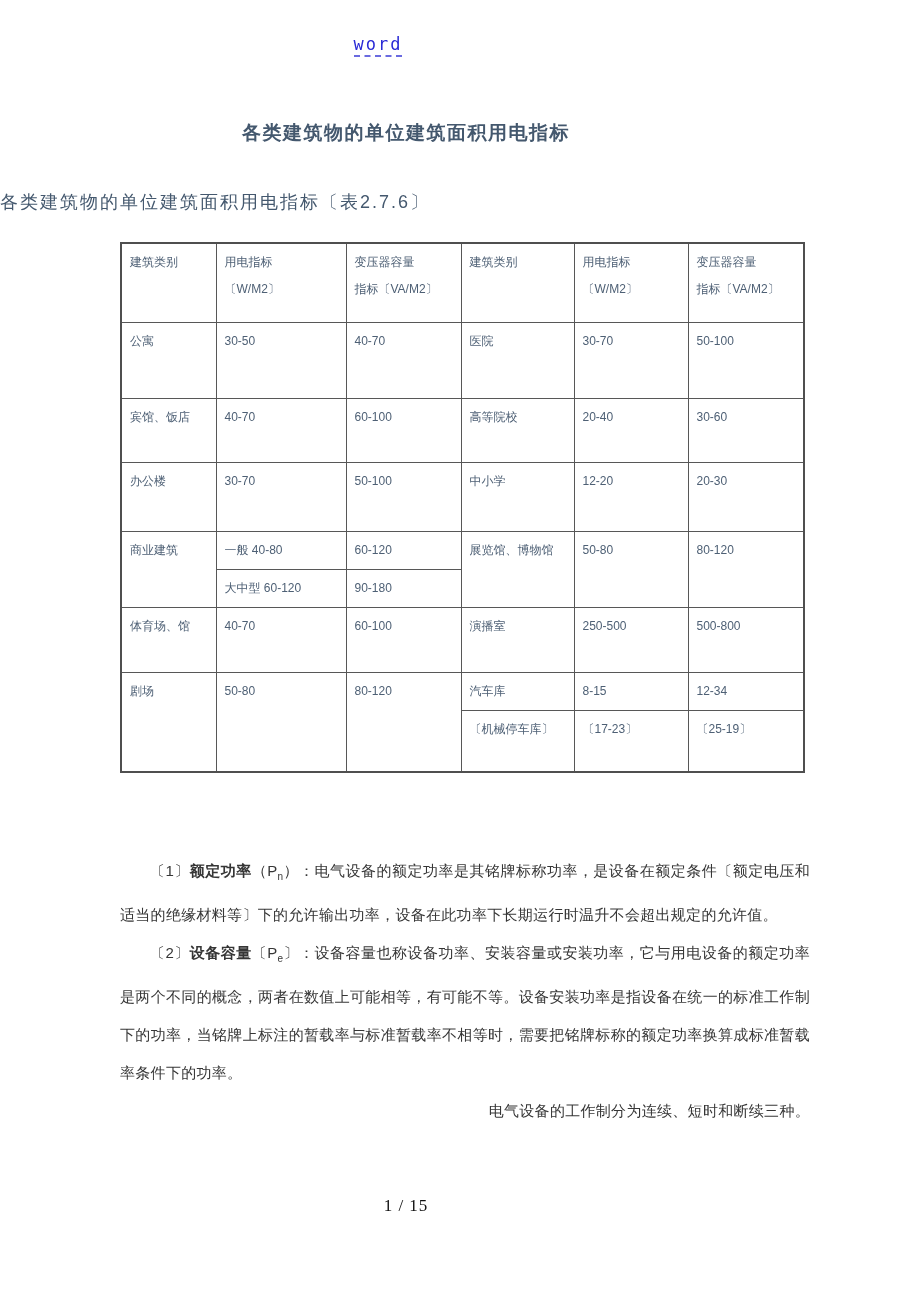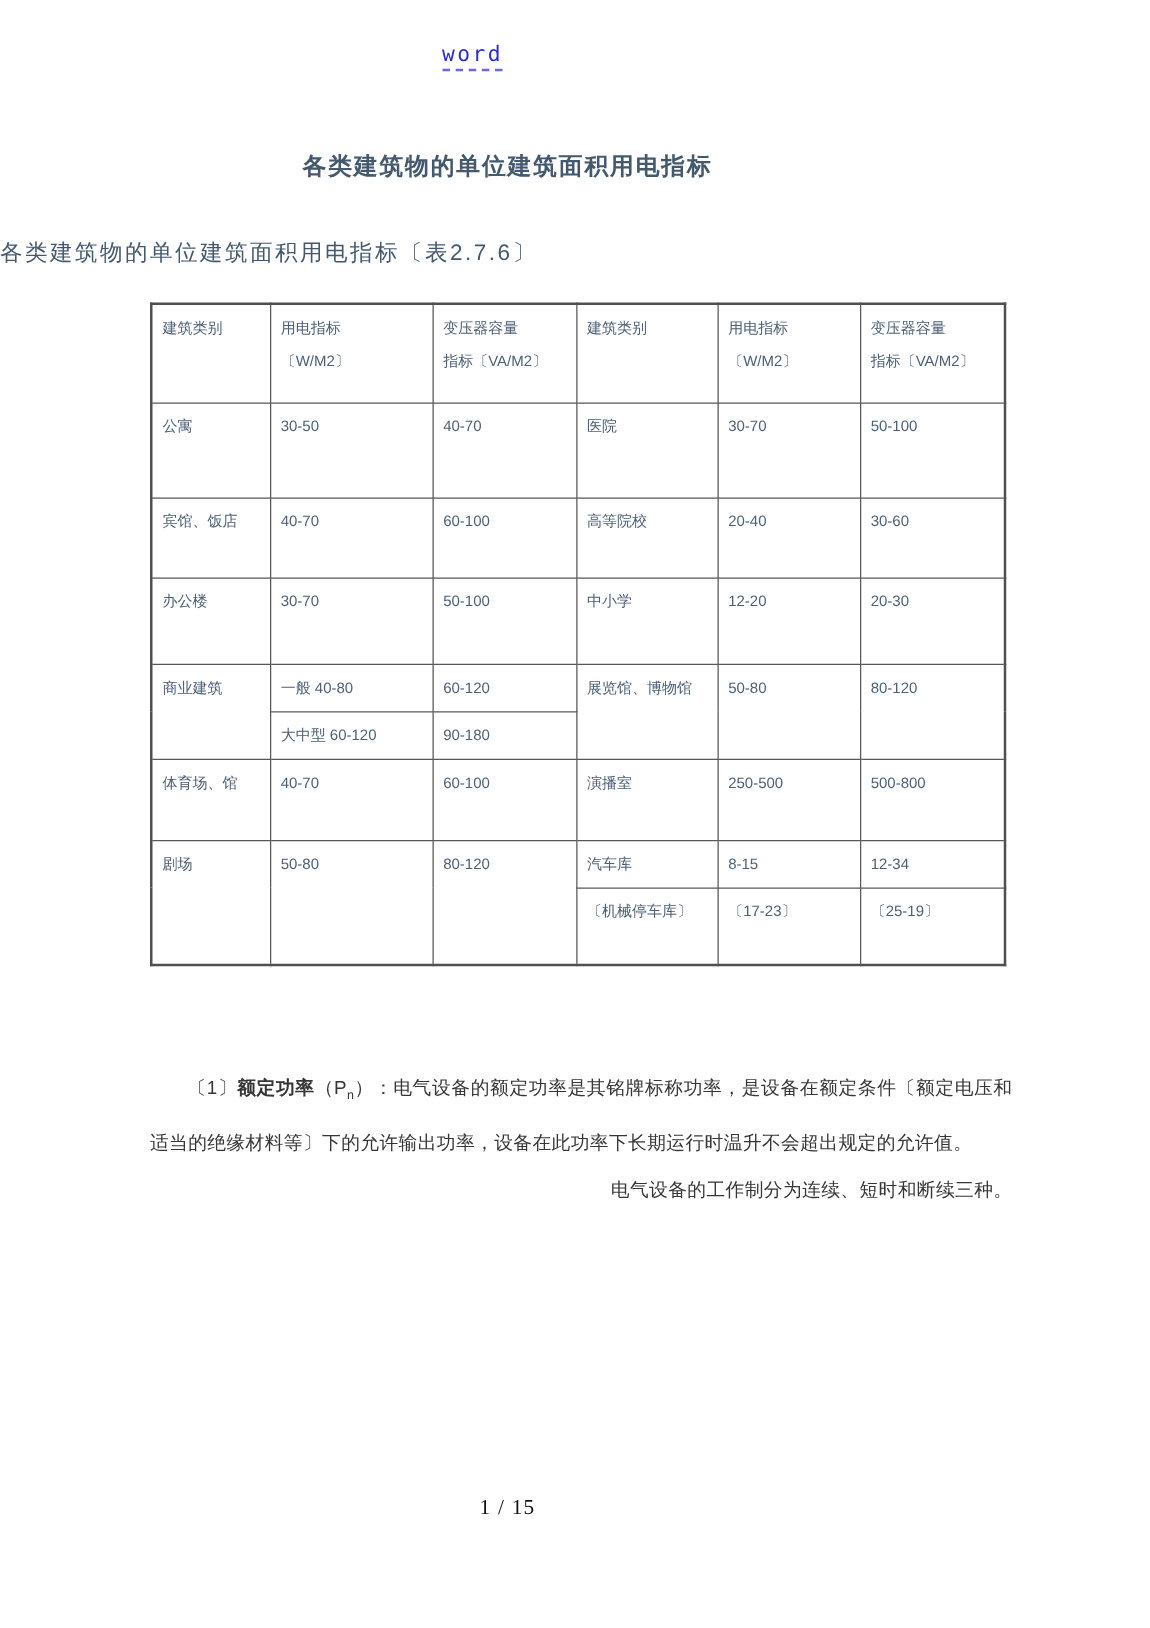--- a/index.html
+++ b/index.html
@@ -157,16 +157,17 @@
   <tr class="h-r6b">
     <td>〔机械停车库〕</td>
     <td>〔17-23〕</td>
     <td>〔25-19〕</td>
   </tr>
 </tbody>
   </table>
 
 <div class="notes">
   <p><span>〔1〕</span><b>额定功率</b><span>（P</span><sub>n</sub><span>）：</span><span>电气设备的额定功率是其铭牌标称功率，是设备在额定条件〔额定电压和适当的绝缘材料等〕下的允许输出功率，设备在此功率下长期运行时温升不会超出规定的允许值。</span></p>
+  <p><span>〔2〕</span><b>设备容量</b><span>〔P</span><sub>e</sub><span>〕：</span><span>设备容量也称设备功率、安装容量或安装功率，它与用电设备的额定功率是两个不同的概念，两者在数值上可能相等，有可能不等。设备安装功率是指设备在统一的标准工作制下的功率，当铭牌上标注的暂载率与标准暂载率不相等时，需要把铭牌标称的额定功率换算成标准暂载率条件下的功率。</span></p>
   <p class="last-line"><span>电气设备的工作制分为连续、短时和断续三种。</span></p>
 </div>
 
 <div class="page-footer">1 / 15</div>
 
 </body></html>

